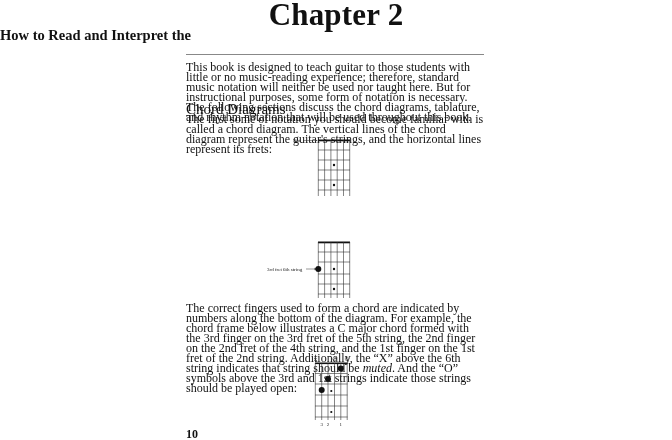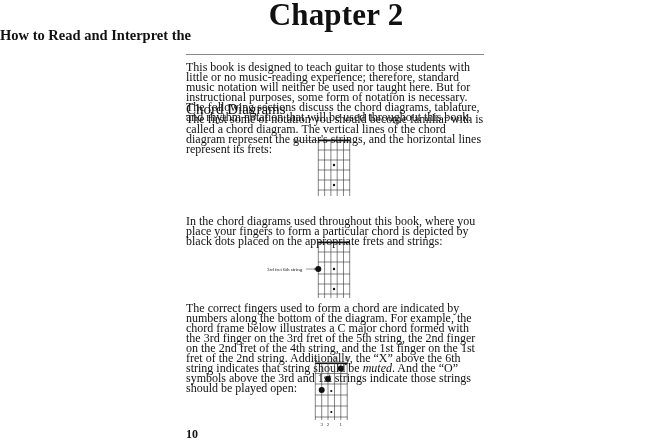--- a/index.html
+++ b/index.html
@@ -47,21 +47,20 @@
       <line x1="28" y1="14" x2="60" y2="14"></line>
         <line x1="28" y1="24" x2="60" y2="24"></line>
       <line x1="28" y1="34" x2="60" y2="34"></line>
         <line x1="28" y1="44" x2="60" y2="44"></line>
       <line x1="28" y1="54" x2="60" y2="54"></line>
     </g>
     <circle cx="44" cy="29" r="1.2" fill="#111"></circle>
     <circle cx="44" cy="49" r="1.2" fill="#111"></circle>
   </svg>
 
-  <div class="para" style="top:216px">In the chord diagrams used throughout this book, where you place your fingers to form a particular chord is depicted by black dots placed on the appropriate frets and strings:</div>
 
   <svg style="left:260px; top:238px" width="100" height="62" viewBox="0 0 100 62">
     <text class="lbl" x="7" y="32.5">3rd fret 6th string</text>
     <line x1="46" y1="31" x2="54.5" y2="31" stroke="#333" stroke-width="0.5"></line>
     <polygon points="54.5,29.8 57,31 54.5,32.2" fill="#333"></polygon>
     <rect x="58" y="3.5" width="32" height="1.8" fill="#111"></rect>
     <g stroke="#333" stroke-width="0.6">
       <line x1="58.3" y1="4" x2="58.3" y2="60"></line>
         <line x1="64.6" y1="4" x2="64.6" y2="60"></line>
       <line x1="70.9" y1="4" x2="70.9" y2="60"></line>

